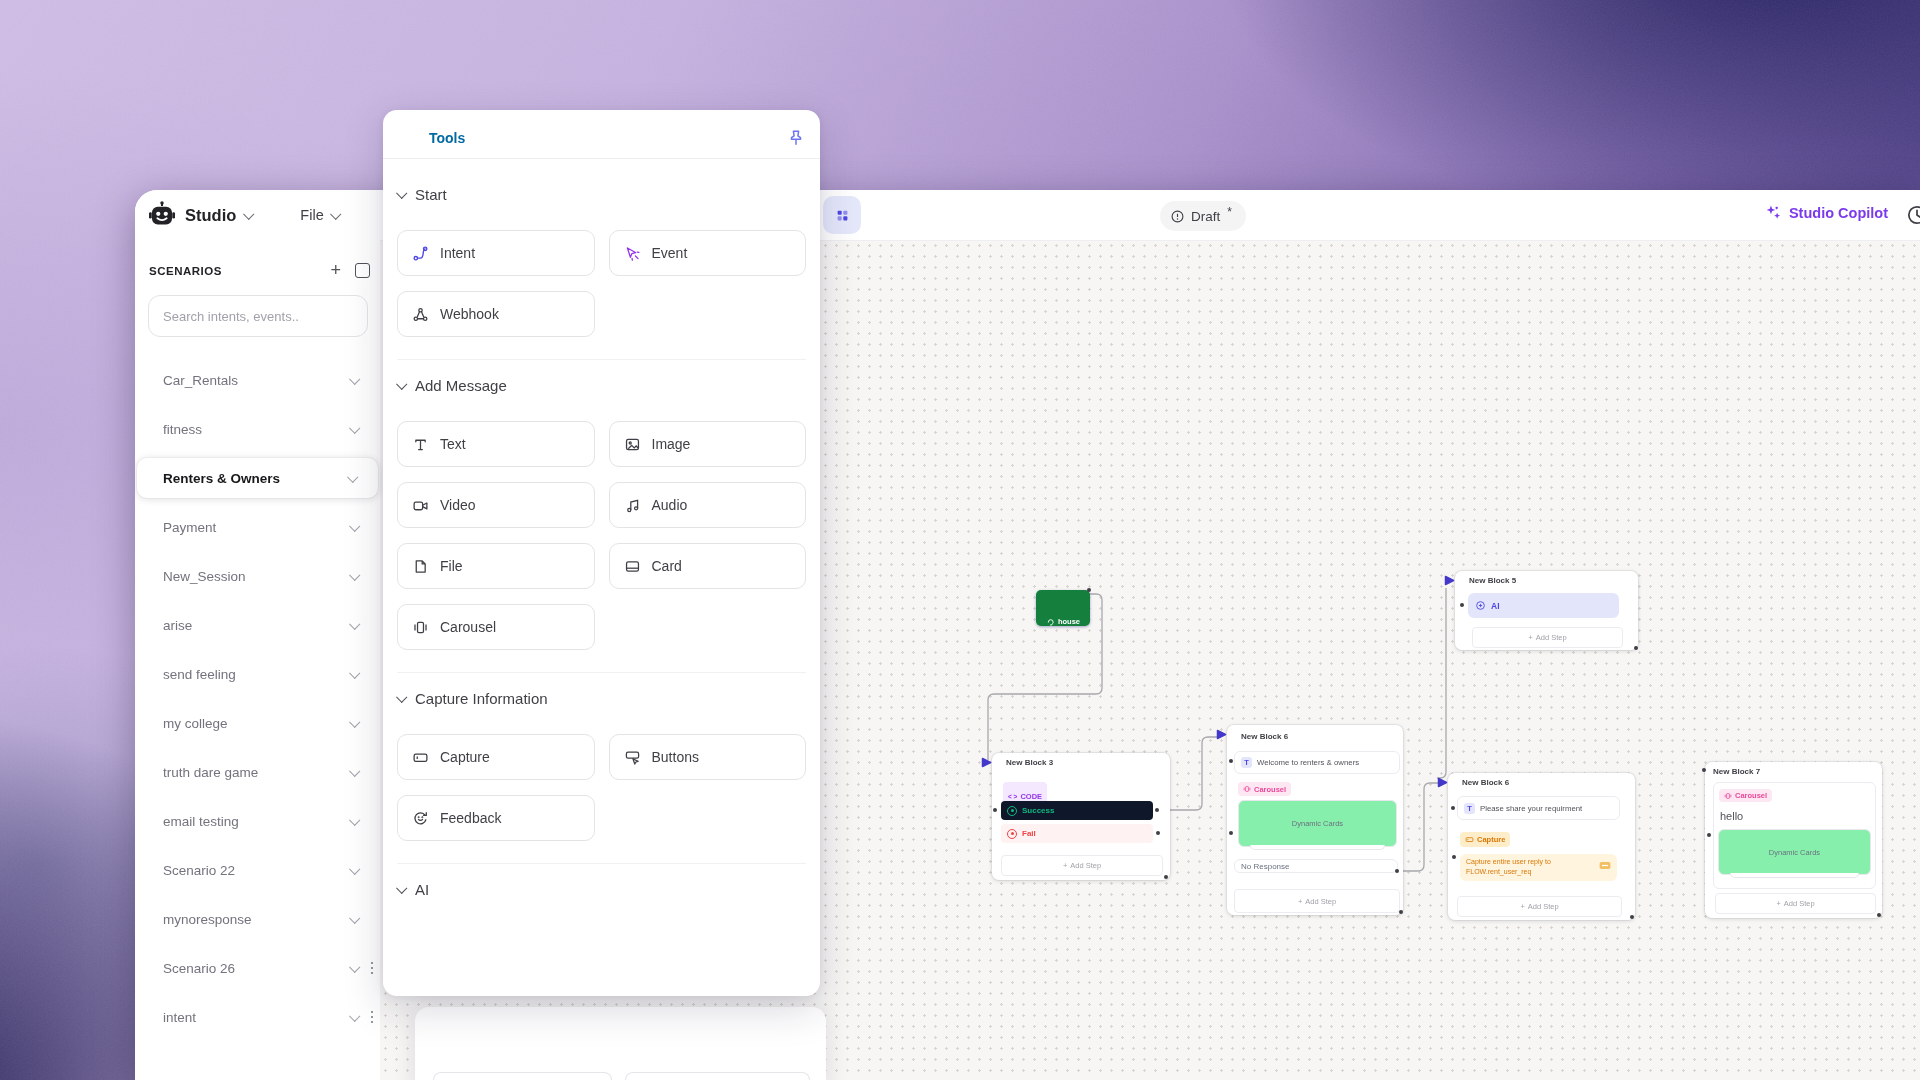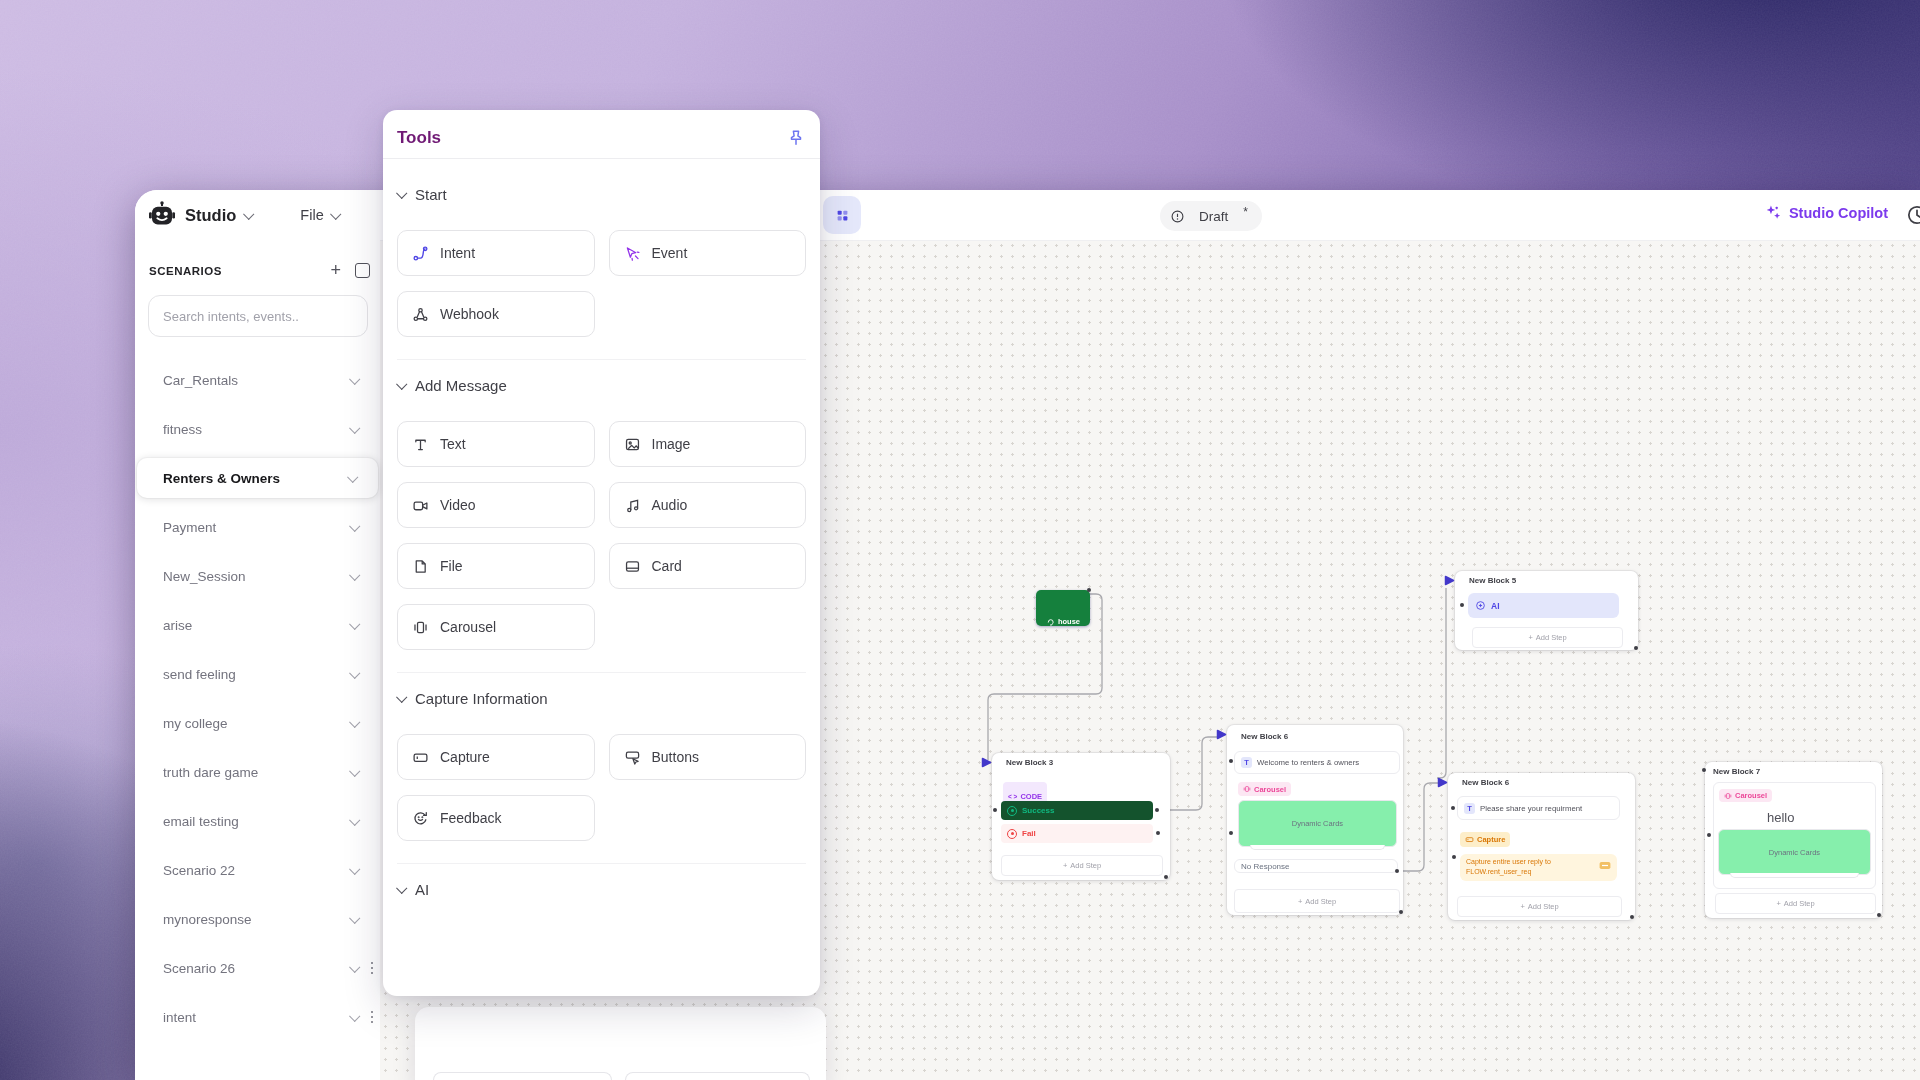--- a/index.html
+++ b/index.html
@@ -18,21 +18,21 @@
   .topbar{position:absolute;left:0;top:0;right:0;height:50px;background:#fff;
     border-bottom:1px solid #efeff1;display:flex;align-items:center;}
   .brand-wrap{display:flex;align-items:center;gap:8px;margin-left:12px;}
   .brand{font-size:16.5px;font-weight:700;color:#232327;}
   .chv{width:7px;height:7px;border-right:1.6px solid #6b6b74;border-bottom:1.6px solid #6b6b74;
     transform:rotate(45deg) translateY(-1px);display:inline-block;flex:0 0 auto;}
   .menu-file{display:flex;align-items:center;gap:7px;margin-left:48px;font-size:14.5px;color:#3f3f46;font-weight:500;}
   .tools-toggle{position:absolute;left:688px;top:6px;width:38px;height:38px;border-radius:10px;
     background:#e5e8fb;display:flex;align-items:center;justify-content:center;}
   .draft-pill{position:absolute;left:1025px;top:11px;height:30px;padding:0 14px 0 10px;border-radius:16px;
-    background:#f4f4f5;display:flex;align-items:center;gap:14px;font-size:13.5px;color:#3f3f46;font-weight:500;}
+    background:#f4f4f5;display:flex;align-items:center;gap:6px;font-size:13.5px;color:#3f3f46;font-weight:500;}
   .draft-star{font-size:12px;color:#3f3f46;margin:-9px 0 0 1px;}
   .copilot{position:absolute;right:32px;top:14px;display:flex;align-items:center;gap:7px;
     font-size:14.5px;font-weight:600;color:#7c3aed;}
   .clock-btn{position:absolute;right:-8px;top:14px;width:22px;height:22px;}
   
   .sidebar{position:absolute;left:0;top:50px;width:245px;bottom:0;background:#fff;}
   .sb-head{display:flex;align-items:center;margin:20px 10px 0 14px;}
   .sb-title{font-size:11.5px;font-weight:700;letter-spacing:.5px;color:#232327;flex:1;}
   .sb-plus{font-size:18px;color:#52525b;font-weight:400;margin-right:14px;cursor:default;}
   .sb-copy{width:13px;height:13px;border:1.5px solid #52525b;border-radius:3px;}
@@ -75,21 +75,21 @@
     display:flex;align-items:center;justify-content:center;flex:0 0 auto;}
   .ring::after{content:"";width:3px;height:3px;border-radius:50%;background:currentColor;}
   .house-pill{position:absolute;left:521px;top:210px;width:54px;height:36px;background:#15803d;
     border-radius:5px;display:flex;align-items:flex-end;justify-content:center;gap:3px;
     color:#fff;font-size:7.5px;font-weight:700;box-shadow:0 1px 3px rgba(40,40,120,.4);}
   
   .tools-panel{position:absolute;left:383px;top:110px;width:437px;height:886px;background:#fff;
     border-radius:14px;box-shadow:0 12px 40px rgba(25,20,60,.18),0 2px 8px rgba(25,20,60,.08);
     padding:0 14px;box-sizing:border-box;overflow:hidden;z-index:20;}
   .tp-head{display:flex;align-items:center;justify-content:space-between;margin-top:18px;}
-  .tp-title{font-size:17px;font-weight:700;color:#701a75;}
+  .tp-title{font-size:14px;font-weight:700;color:#0369a1;margin-left:32px;}
   .tp-search{margin-top:15px;height:48px;background:#f4f4f5;border-radius:10px;
     display:flex;align-items:center;padding:0 16px;}
   .tp-search input{border:none;outline:none;background:transparent;width:100%;font-size:15px;
     color:#3f3f46;font-family:"Liberation Sans",sans-serif;}
   .tp-search input::placeholder{color:#9ca3af;}
   .tp-divider{height:1px;background:#ededf0;margin:10px -14px 0 -14px;}
   .tp-section{margin-top:22px;border-top:1px solid #f1f1f3;padding-top:16px;}
   .tp-section.first{border-top:none;margin-top:0;padding-top:26px;}
   .tp-sec-head{display:flex;align-items:center;gap:10px;font-size:15px;font-weight:500;color:#3f3f46;height:18px;}
   .tp-sec-head .chv{border-color:#52525b;}
@@ -161,21 +161,21 @@
 
       <div class="blk" style="left:477px;top:373px;width:178px;height:127px;">
         <svg class="play" width="11" height="11" viewBox="0 0 11 11">
           <path d="M1.5 1.5 L9.5 5.5 L1.5 9.5 Z" fill="#4338ca" stroke="#4338ca" stroke-width="1.5" stroke-linejoin="round"></path>
           </svg>
         <span class="blk-title">New Block 3</span>
         <div class="pillstep" style="left:11px;top:29px;height:28px;background:#f3e8fd;color:#9333ea;">
           <span style="font-size:6.5px;font-weight:700;">&lt; &gt;</span>
           <span>CODE</span>
         </div>
-        <div style="position:absolute;left:9px;top:48px;width:152px;height:19px;background:#14532d;border-radius:4px;display:flex;align-items:center;gap:5px;padding:0 6px;box-sizing:border-box;color:#10b981;font-size:8px;font-weight:600;">
+        <div style="position:absolute;left:9px;top:48px;width:152px;height:19px;background:#0f172a;border-radius:4px;display:flex;align-items:center;gap:5px;padding:0 6px;box-sizing:border-box;color:#10b981;font-size:8px;font-weight:600;">
           <span class="ring"></span>
           <span>Success</span>
         </div>
         <span class="dot" style="left:1px;top:55px"></span>
         <span class="dot" style="left:163px;top:55px"></span>
         <div style="position:absolute;left:9px;top:71px;width:152px;height:19px;background:#fef2f2;border-radius:4px;display:flex;align-items:center;gap:5px;padding:0 6px;box-sizing:border-box;color:#ef4444;font-size:8px;font-weight:600;">
           <span class="ring"></span>
           <span>Fail</span>
         </div>
         <span class="dot" style="left:164px;top:78px"></span>
@@ -254,21 +254,21 @@
         <span class="dot" style="left:-3px;top:6px"></span>
         <span class="blk-title" style="left:8px">New Block 7</span>
         <div style="position:absolute;left:8px;top:20px;width:161px;height:105px;border:1px solid #ececf0;border-radius:6px;">
           <div class="pillstep" style="left:5px;top:6px;height:13px;background:#fce7f3;color:#ec4899;">
             <svg width="8" height="8" viewBox="0 0 20 20">
               <rect x="6.5" y="4" width="7" height="12" rx="1.5" fill="none" stroke="#ec4899" stroke-width="2"></rect>
               <path d="M3 6.5 v7 M17 6.5 v7" stroke="#ec4899" stroke-width="2" fill="none"></path>
               </svg>
             <span>Carousel</span>
           </div>
-          <span style="position:absolute;left:6px;top:27px;font-size:13px;color:#52525b;margin-left:47px;">hello</span>
+          <span style="position:absolute;left:6px;top:27px;font-size:11px;color:#52525b;">hello</span>
           <div class="dyncard" style="left:4px;top:46px;width:151px;height:44px;">
             <span>Dynamic Cards</span>
           </div>
         </div>
         <span class="dot" style="left:2px;top:71px"></span>
         <div class="addstep" style="left:10px;top:131px;width:159px;height:19px;">
           <span>+</span>
           <span>Add Step</span>
         </div>
         <span class="dot" style="left:172px;top:151px"></span>

